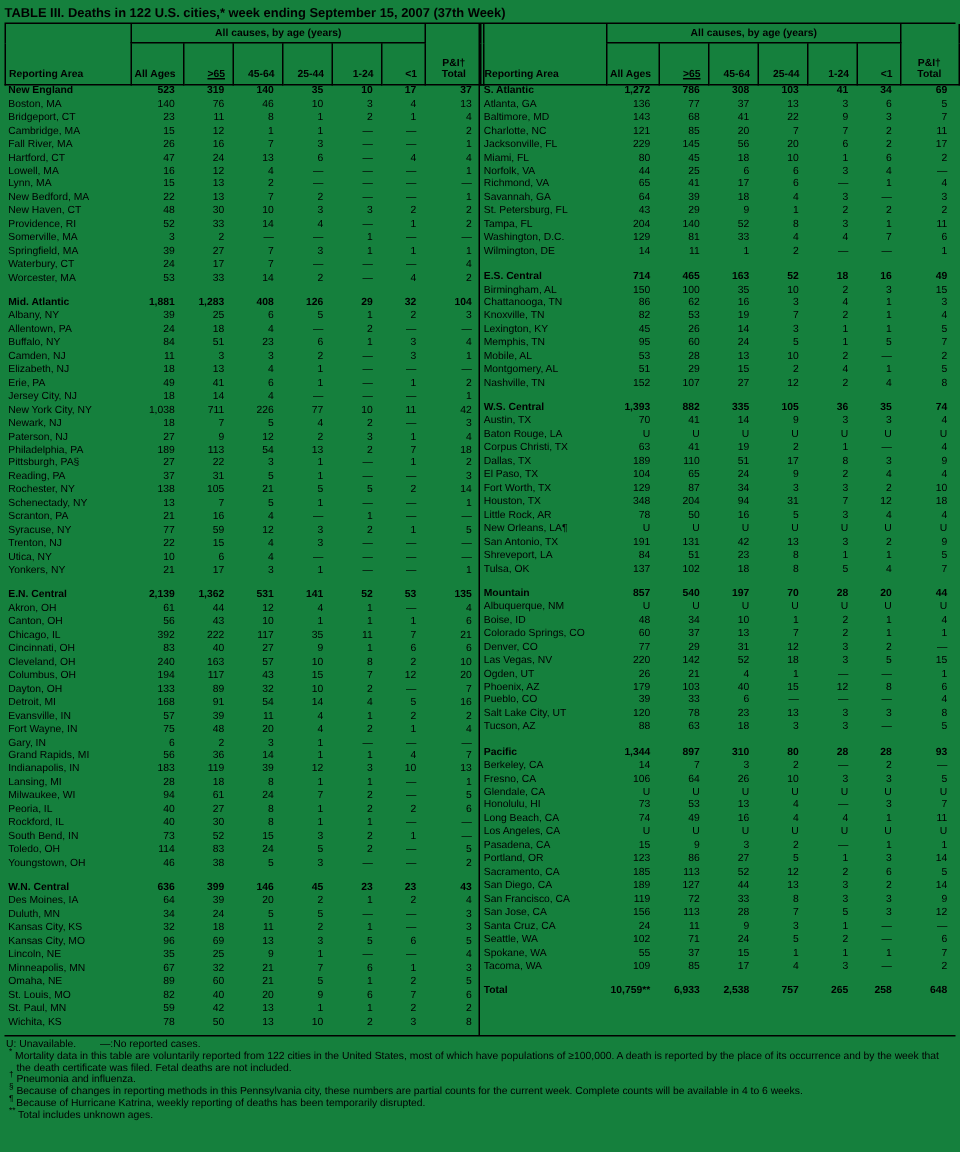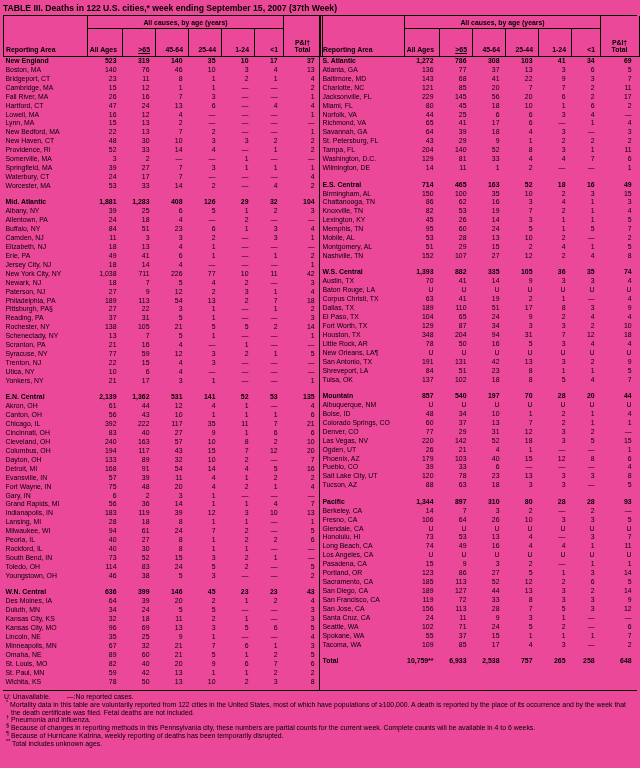--- a/index.html
+++ b/index.html
@@ -1,17 +1,17 @@
 <!DOCTYPE html>
 <html><head>
 <meta charset="utf-8">
 <style>
   html,body{margin:0;padding:0;background:#fff;}
   .page{
-    width:640px;height:768px;background:#ec4899;color:#000;
+    width:640px;height:768px;background:#15803d;color:#000;
     font-family:"Liberation Sans","DejaVu Sans",sans-serif;
     position:relative;overflow:hidden;box-sizing:border-box;
     padding:2px 3px 0 3px;
   }
   .title{font-size:8.6px;font-weight:bold;letter-spacing:0;padding:1px 0 2px 0;}
   .tablebox{display:flex;border-top:1px solid #000;border-bottom:1px solid #000;height:676px;box-sizing:border-box;}
   .half{width:50%;box-sizing:border-box;}
   .half-left{border-right:1px solid #000;}
   table{border-collapse:collapse;width:100%;table-layout:fixed;}
   col.c-ra{width:84px;}

